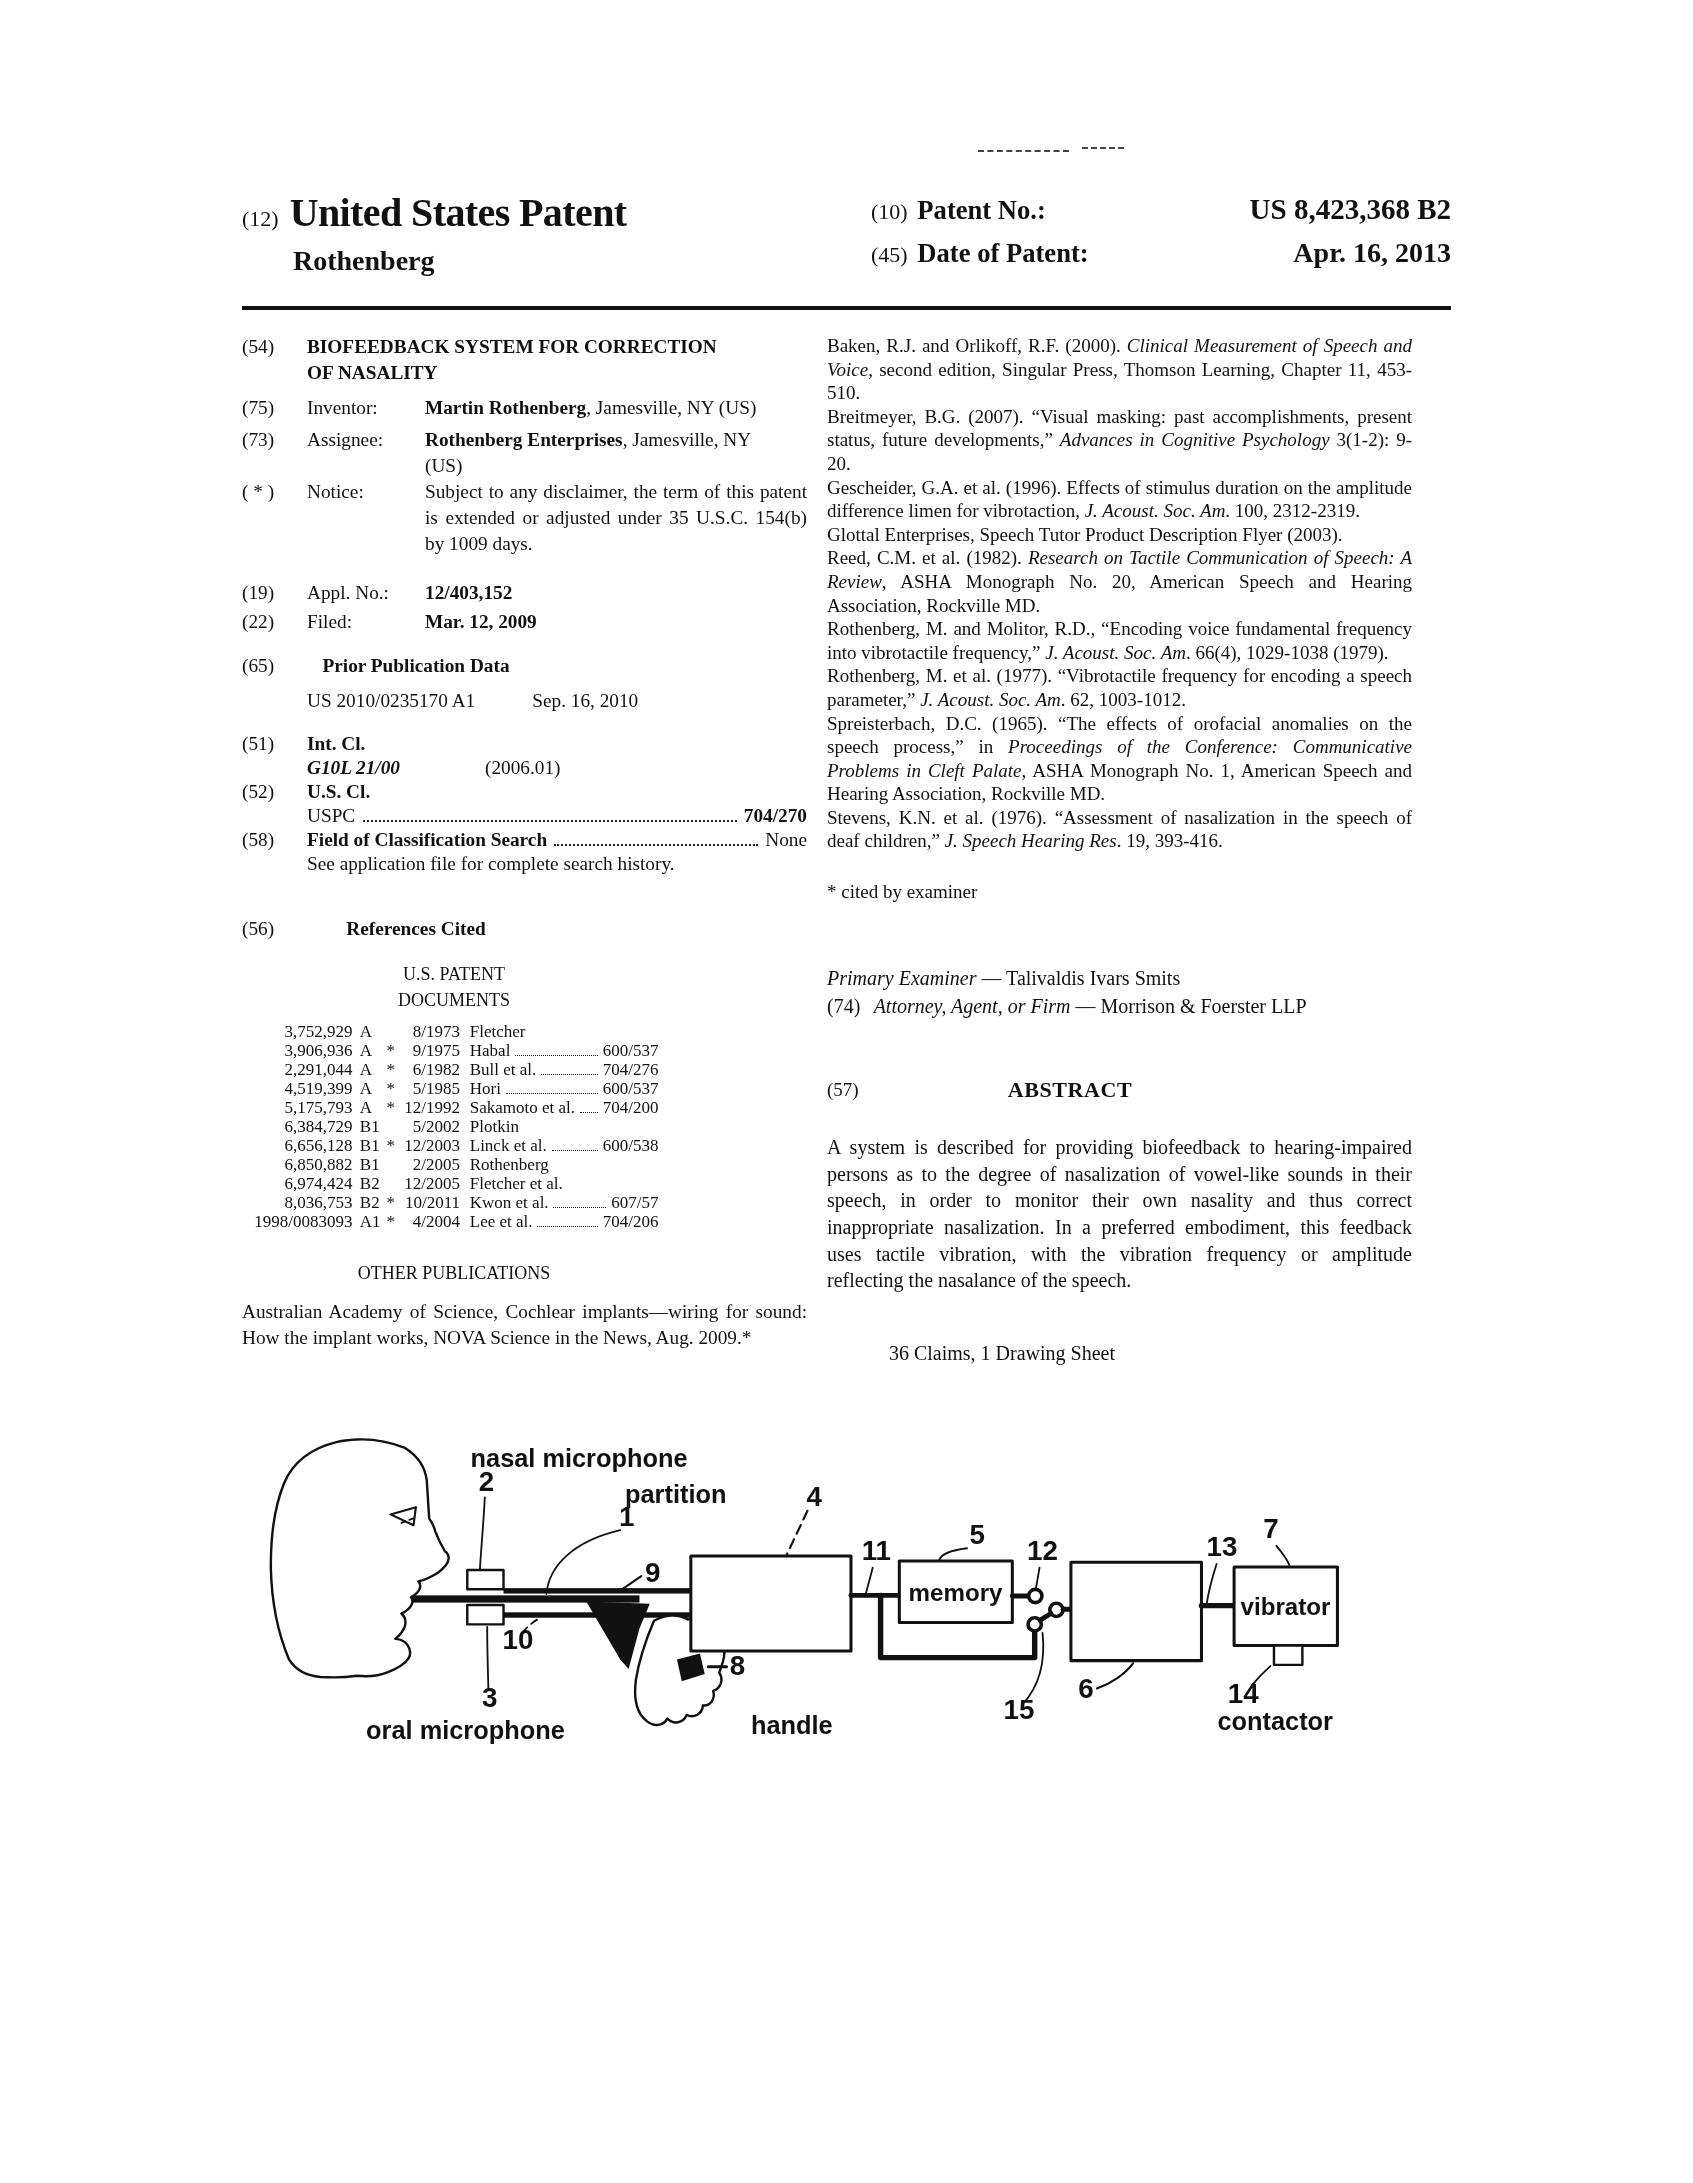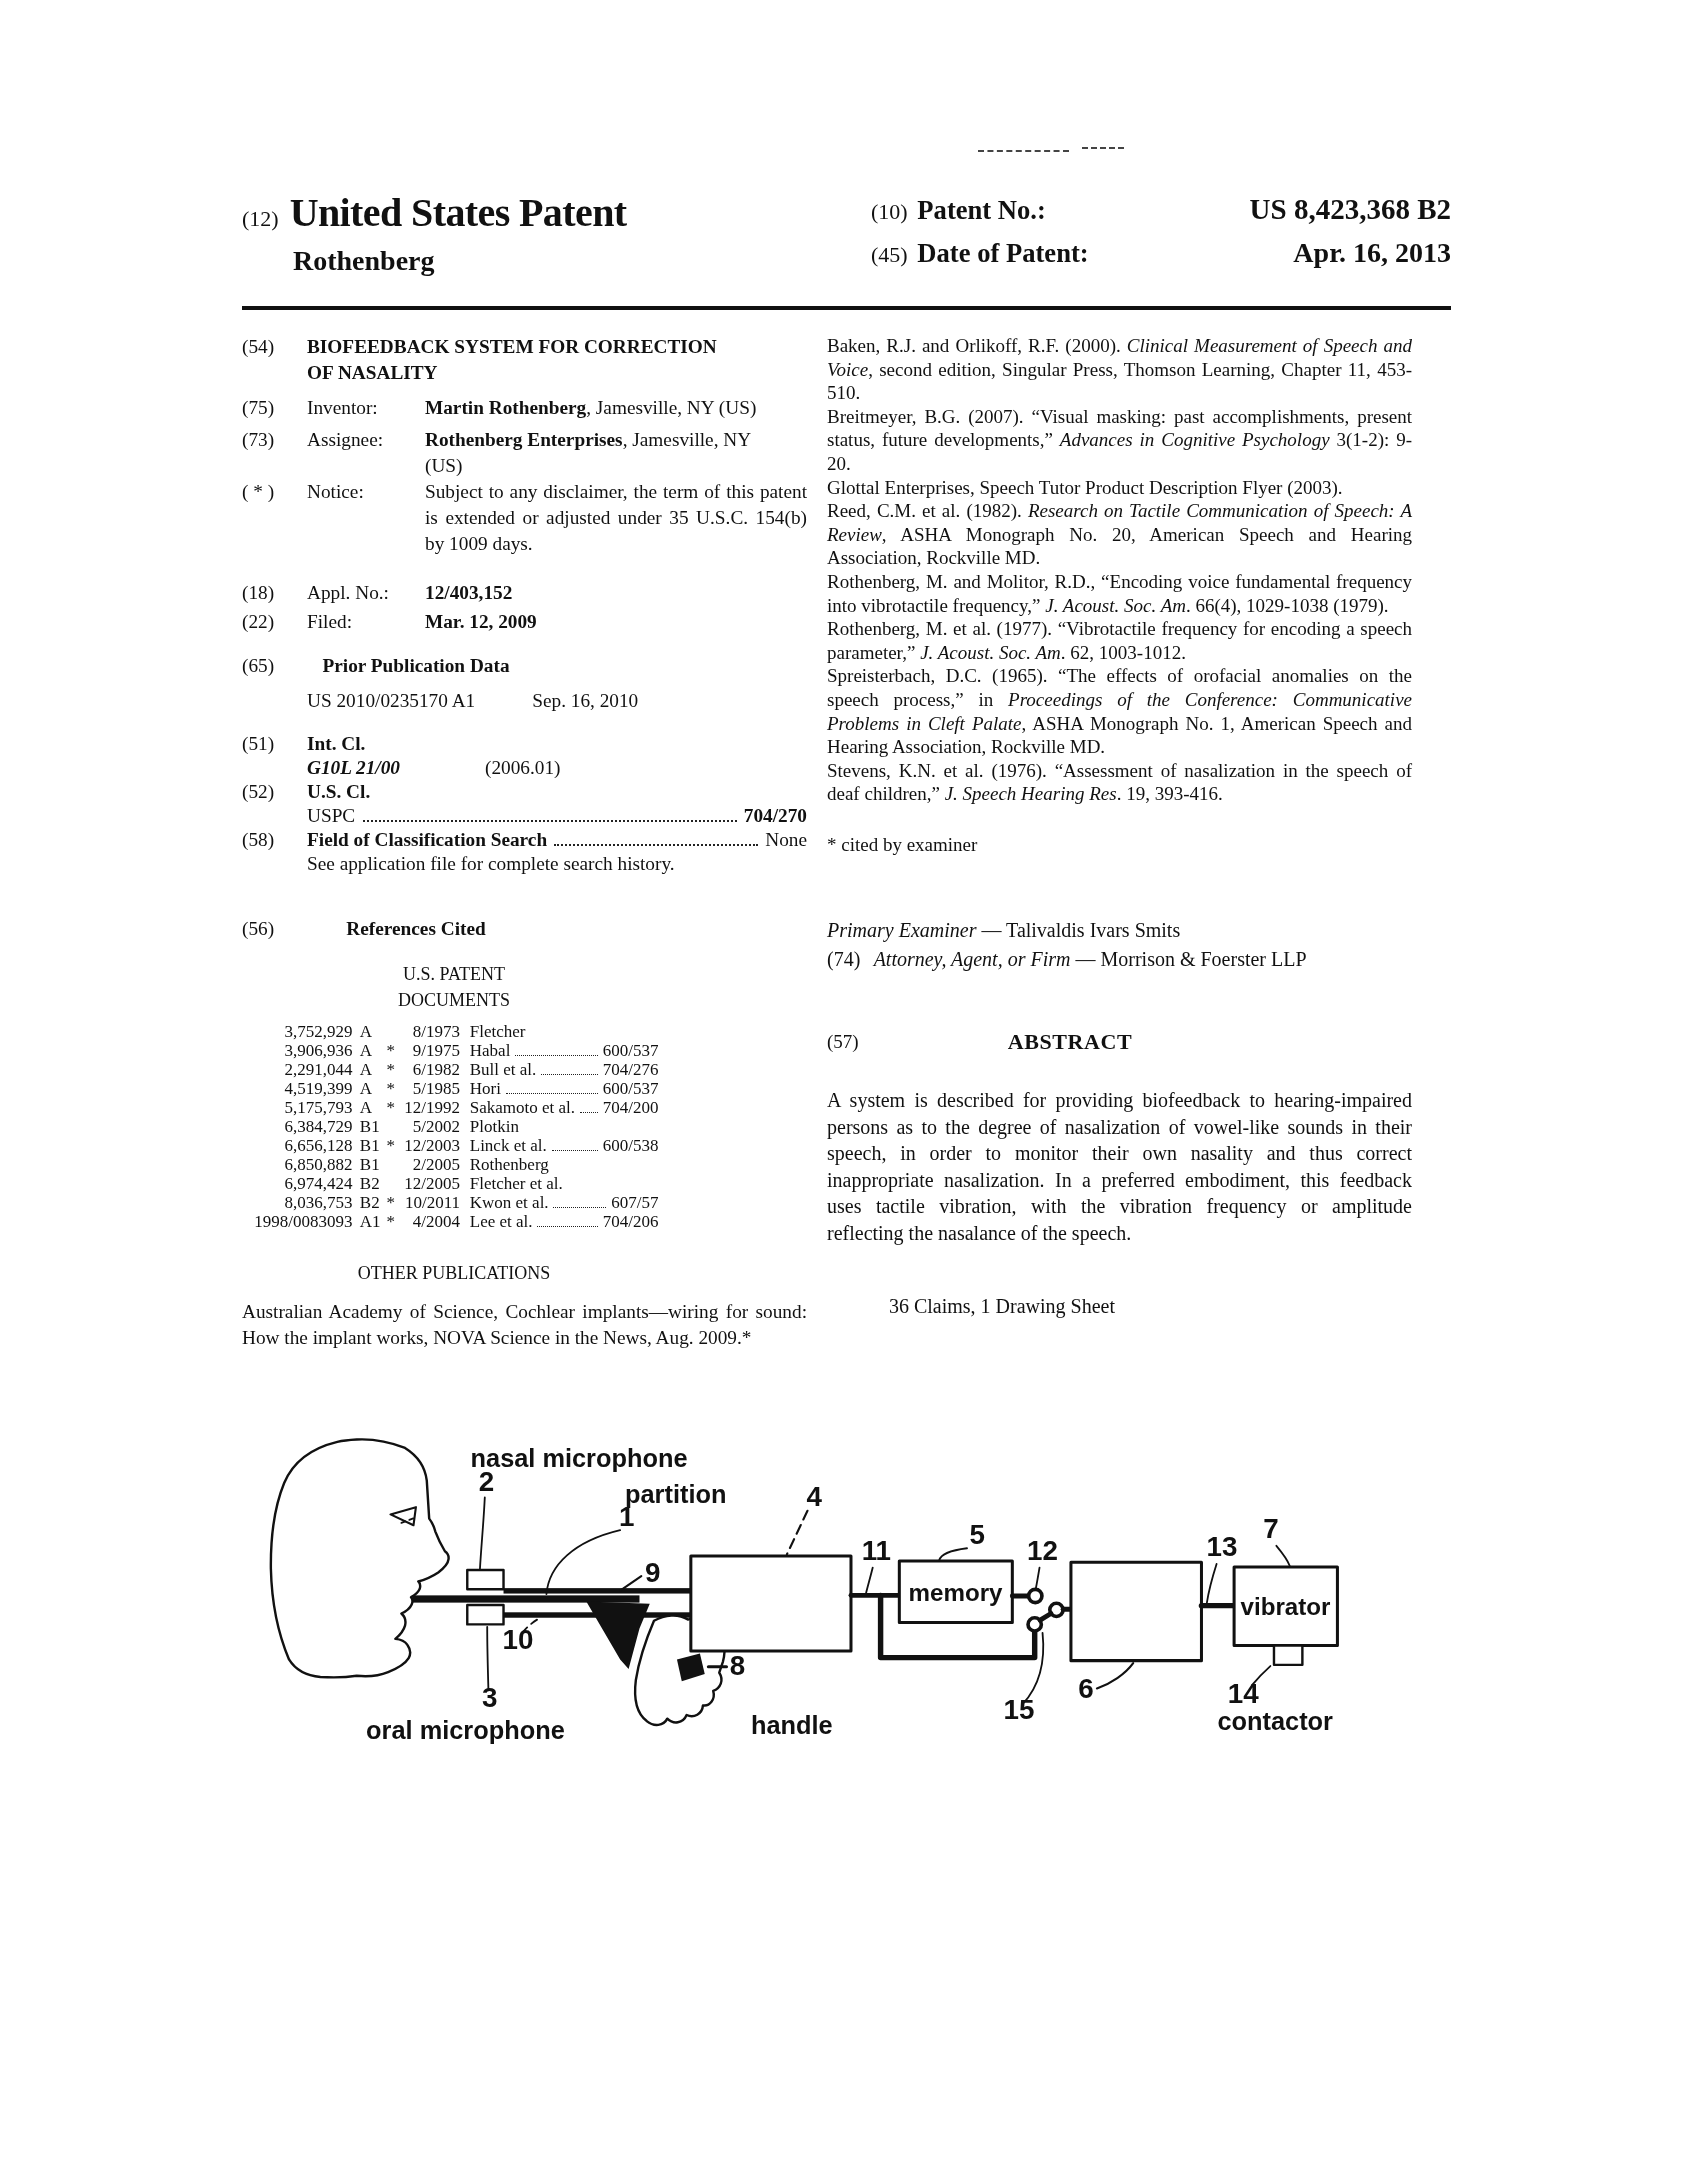--- a/index.html
+++ b/index.html
@@ -112,21 +112,21 @@
       <span class="f-val narrow"><span class="b">Rothenberg Enterprises</span><span>, Jamesville, NY (US)</span></span>
     </div>
 
     <div class="f-row">
       <span class="f-num">( * )</span>
       <span class="f-label">Notice:</span>
       <span class="f-val just">Subject to any disclaimer, the term of this patent is extended or adjusted under 35 U.S.C. 154(b) by 1009 days.</span>
     </div>
 
     <div class="f-row" style="margin-top:23px">
-      <span class="f-num">(18)</span>
+      <span class="f-num">(19)</span>
       <span class="f-label">Appl. No.:</span>
       <span class="f-val b">12/403,152</span>
     </div>
 
     <div class="f-row" style="margin-top:3px">
       <span class="f-num">(22)</span>
       <span class="f-label">Filed:</span>
       <span class="f-val b">Mar. 12, 2009</span>
     </div>
 
@@ -275,20 +275,21 @@
 
     <div class="usdocs-head" style="margin-top:29px">OTHER PUBLICATIONS</div>
     <p class="just" style="margin-top:13.3px">Australian Academy of Science, Cochlear implants—wiring for sound: How the implant works, NOVA Science in the News, Aug. 2009.*</p>
   </div>
 
   <div class="col right-col">
     <div>
 
     <p class="ref just"><span>Baken, R.J. and Orlikoff, R.F. (2000). </span><span style="font-style: italic;">Clinical Measurement of Speech and Voice</span><span>, second edition, Singular Press, Thomson Learning, Chapter 11, 453-510.</span></p>
         <p class="ref just"><span>Breitmeyer, B.G. (2007). “Visual masking: past accomplishments, present status, future developments,” </span><span style="font-style: italic;">Advances in Cognitive Psychology</span><span> 3(1-2): 9-20.</span></p>
+        <p class="ref just"><span>Gescheider, G.A. et al. (1996). Effects of stimulus duration on the amplitude difference limen for vibrotaction, </span><span style="font-style: italic;">J. Acoust. Soc. Am</span><span>. 100, 2312-2319.</span></p>
         <p class="ref just"><span>Glottal Enterprises, Speech Tutor Product Description Flyer (2003).</span></p>
         <p class="ref just"><span>Reed, C.M. et al. (1982). </span><span style="font-style: italic;">Research on Tactile Communication of Speech: A Review</span><span>, ASHA Monograph No. 20, American Speech and Hearing Association, Rockville MD.</span></p>
         <p class="ref just"><span>Rothenberg, M. and Molitor, R.D., “Encoding voice fundamental frequency into vibrotactile frequency,” </span><span style="font-style: italic;">J. Acoust. Soc. Am</span><span>. 66(4), 1029-1038 (1979).</span></p>
         <p class="ref just"><span>Rothenberg, M. et al. (1977). “Vibrotactile frequency for encoding a speech parameter,” </span><span style="font-style: italic;">J. Acoust. Soc. Am</span><span>. 62, 1003-1012.</span></p>
         <p class="ref just"><span>Spreisterbach, D.C. (1965). “The effects of orofacial anomalies on the speech process,” in </span><span style="font-style: italic;">Proceedings of the Conference: Communicative Problems in Cleft Palate</span><span>, ASHA Monograph No. 1, American Speech and Hearing Association, Rockville MD.</span></p>
         <p class="ref just"><span>Stevens, K.N. et al. (1976). “Assessment of nasalization in the speech of deaf children,” </span><span style="font-style: italic;">J. Speech Hearing Res</span><span>. 19, 393-416.</span></p>
       </div>
 
     <p style="margin-top:27px">* cited by examiner</p>
 

